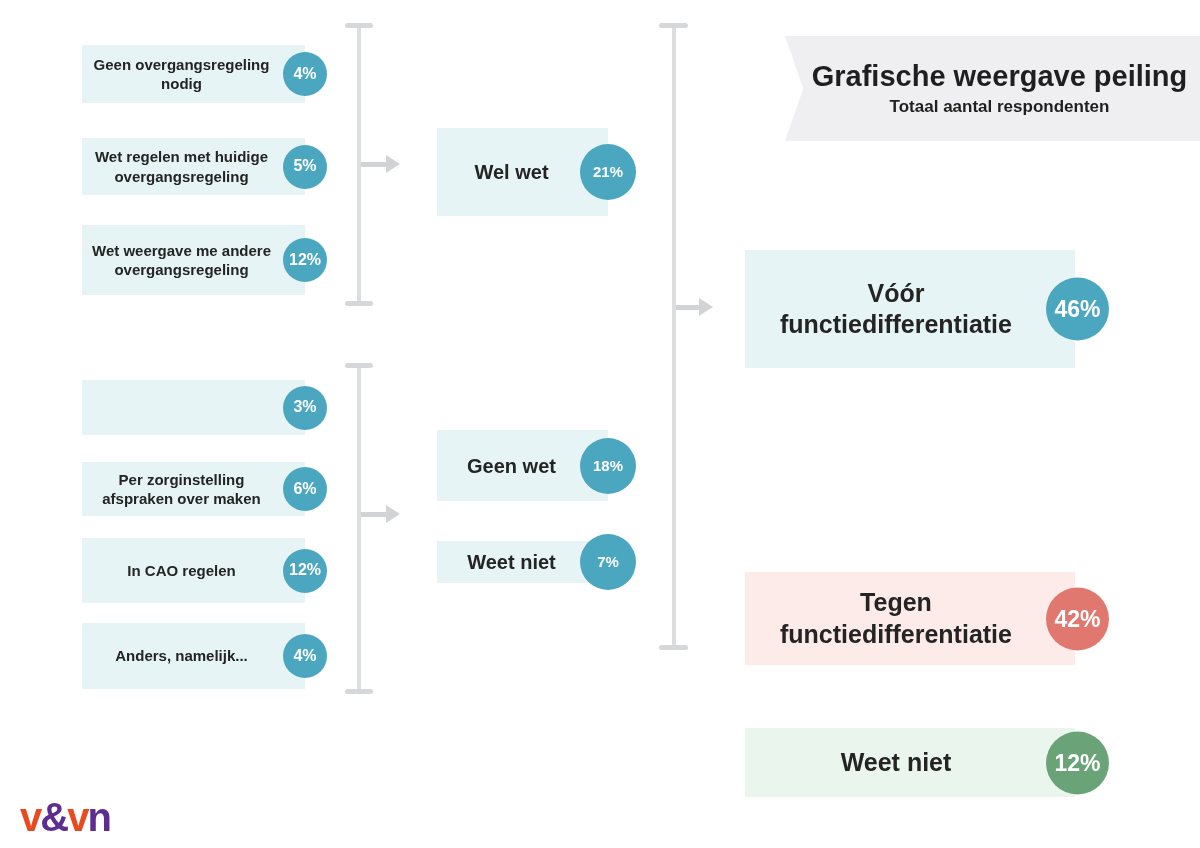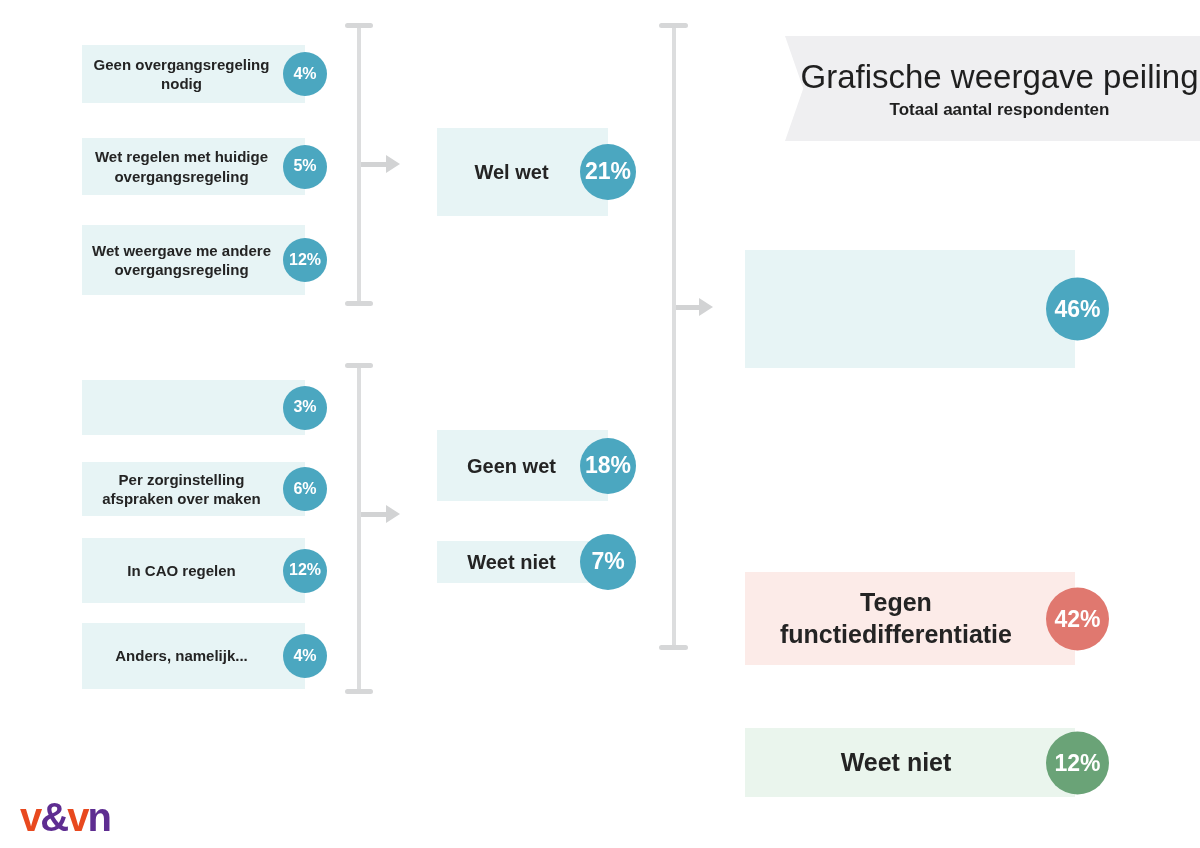--- a/index.html
+++ b/index.html
@@ -16,38 +16,38 @@
   .box-sm{left:82px;width:223px;font-size:15px;line-height:1.28;padding:0 24px 0 0;box-sizing:border-box;}
   .box-md{left:437px;width:171px;font-size:20px;line-height:1.2;padding:0 26px 0 4px;box-sizing:border-box;}
   .box-lg{left:745px;width:330px;font-size:25px;line-height:1.25;padding:0 36px 0 8px;box-sizing:border-box;}
   
   .badge{
     position:absolute;top:50%;transform:translateY(-50%);
     border-radius:50%;color:#ffffff;font-weight:700;
     display:flex;align-items:center;justify-content:center;
   }
   .badge-sm{width:44px;height:44px;font-size:16px;right:-22px;}
-  .badge-md{width:56px;height:56px;font-size:23px;right:-28px;margin-left:28px;}
+  .badge-md{width:56px;height:56px;font-size:15px;right:-28px;margin-left:28px;}
   .badge-lg{width:63px;height:63px;font-size:23px;right:-34px;}
   
   .vline{position:absolute;width:4px;border-radius:2px;background:#dcddde;}
   .hcap{position:absolute;height:5px;border-radius:3px;background:#d6d7d8;}
   .branch{position:absolute;height:5px;background:#d2d3d4;}
   .ahead{
     position:absolute;width:0;height:0;
     border-left:14px solid #d2d3d4;border-top:9px solid transparent;border-bottom:9px solid transparent;
   }
   
   .banner{
     position:absolute;left:785px;top:36px;width:415px;height:105px;
     clip-path:polygon(0 0,100% 0,100% 100%,0 100%,4.4% 50%);
     display:flex;flex-direction:column;align-items:center;justify-content:center;
     text-align:center;padding-left:14px;box-sizing:border-box;
   }
-  .banner-title{font-size:33px;font-weight:400;color:#1f1f1f;}
+  .banner-title{font-size:29px;font-weight:700;color:#1f1f1f;}
   .banner-subtitle{font-size:17px;font-weight:700;color:#1f1f1f;margin-top:4px;}
   
   .logo{position:absolute;left:20px;top:797px;font-size:40px;font-weight:700;letter-spacing:-2px;line-height:1;}
 </style>
 </head>
 <body>
 
 <div class="canvas">
 
   <div class="obox box-sm" style="top: 45px; height: 58px; background-color: rgb(231, 244, 245);">
@@ -109,20 +109,21 @@
   <div class="hcap" style="left:659px;top:645px;width:29px;"></div>
   <div class="branch" style="left:676px;top:305px;width:24px;"></div>
   <div class="ahead" style="left:699px;top:298px;"></div>
 
   <div class="banner" style="background-color: rgb(239, 239, 241);">
     <div class="banner-title">Grafische weergave peiling</div>
     <div class="banner-subtitle">Totaal aantal respondenten</div>
   </div>
 
   <div class="obox box-lg" style="top: 250px; height: 118px; background-color: rgb(231, 244, 245);">
+    <span class="lbl">Vóór functiedifferentiatie</span>
     <span class="badge badge-lg" style="background-color: rgb(75, 167, 192);">46%</span>
   </div>
   <div class="obox box-lg" style="top: 572px; height: 93px; background-color: rgb(252, 235, 232);">
     <span class="lbl">Tegen functiedifferentiatie</span>
     <span class="badge badge-lg" style="background-color: rgb(224, 120, 111);">42%</span>
   </div>
   <div class="obox box-lg" style="top: 728px; height: 69px; background-color: rgb(234, 245, 237);">
     <span class="lbl">Weet niet</span>
     <span class="badge badge-lg" style="background-color: rgb(106, 163, 119);">12%</span>
   </div>

